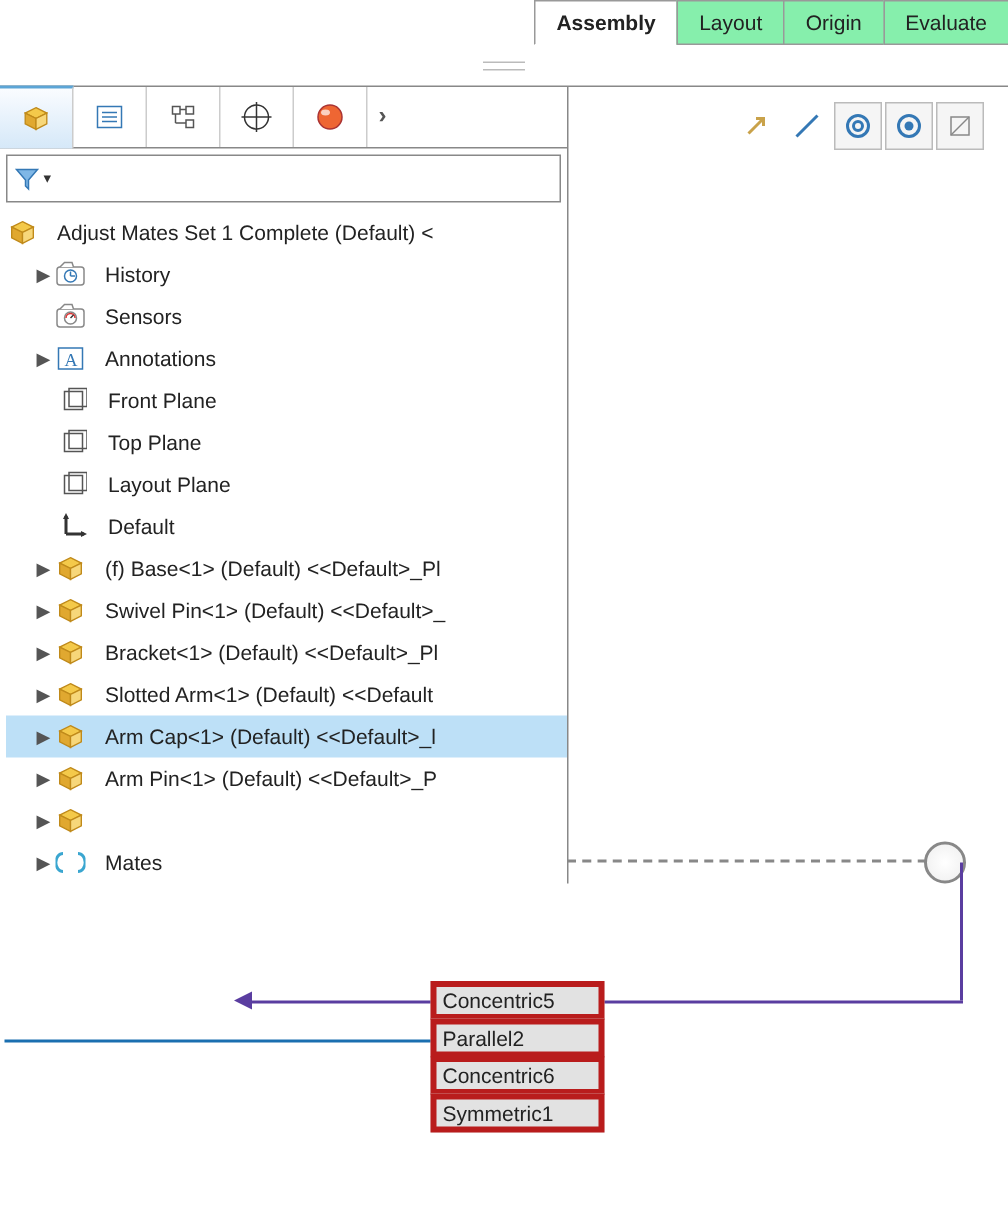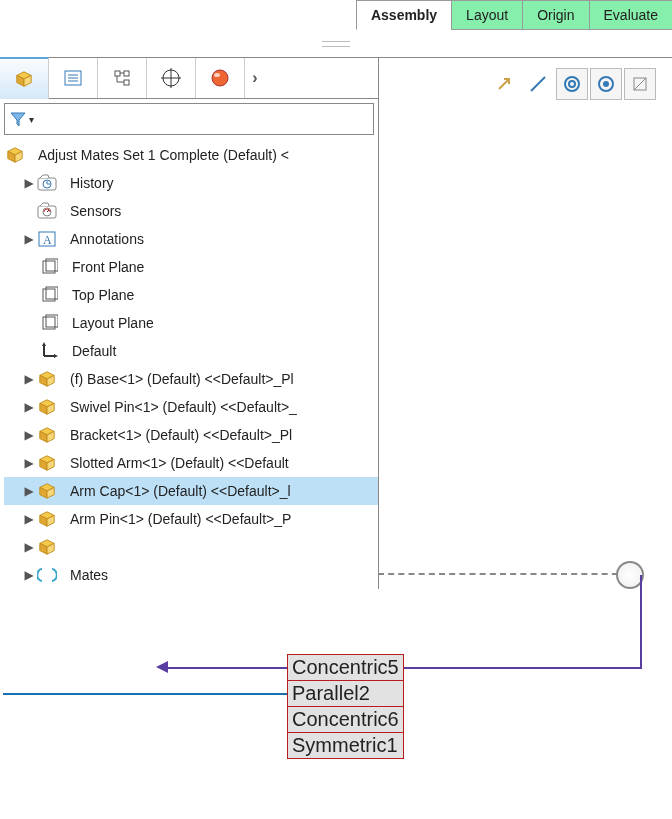--- a/index.html
+++ b/index.html
@@ -146,24 +146,24 @@
     width:120px;height:0;
     border-top:2px solid #5a3da0;
   }
   .tooltip-stack {
     position:absolute;
     left:287px;top:654px;
     display:flex;flex-direction:column;
   }
   .tooltip-item {
     background:#e2e2e2;
-    border:1px solid #b91c1c;
+    border:4px solid #b91c1c;
     padding:1px 4px;
     margin-bottom:-1px;
-    font-size:20px;
+    font-size:14px;
     min-width:100px;
   }
   .top-right-icons {
     position:absolute;
     right:16px;top:68px;
     display:flex;align-items:center;gap:2px;
   }
   .tri {width:30px;height:30px;display:flex;align-items:center;justify-content:center;border:1px solid transparent;}
   .tri.boxed {border:1px solid #bbb;background:#f5f5f5;}
   .chev-right {

